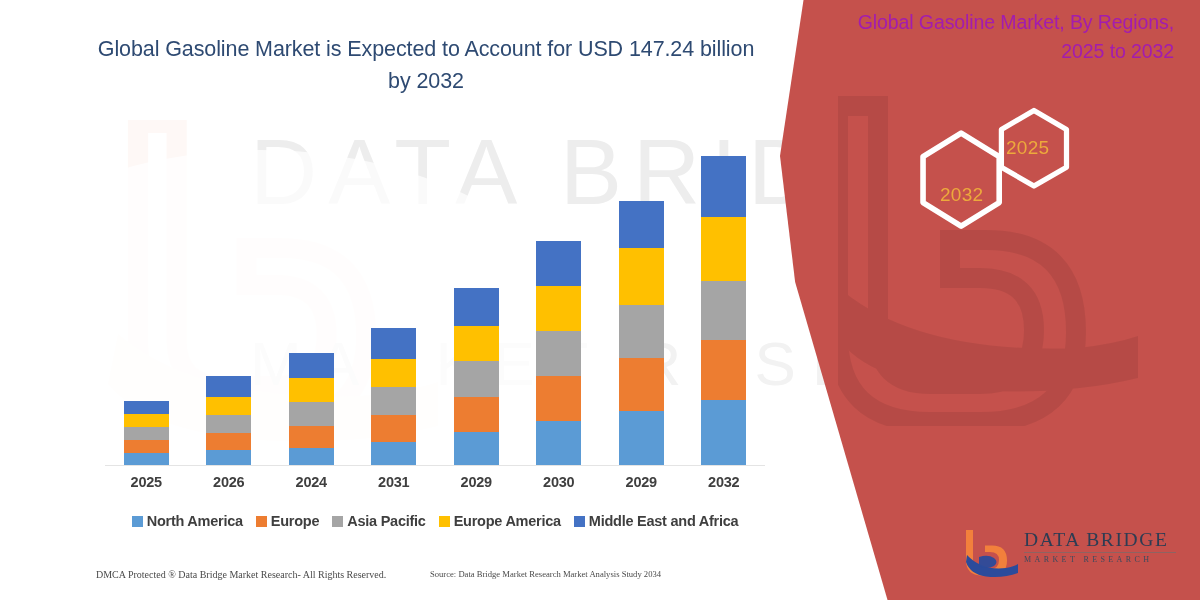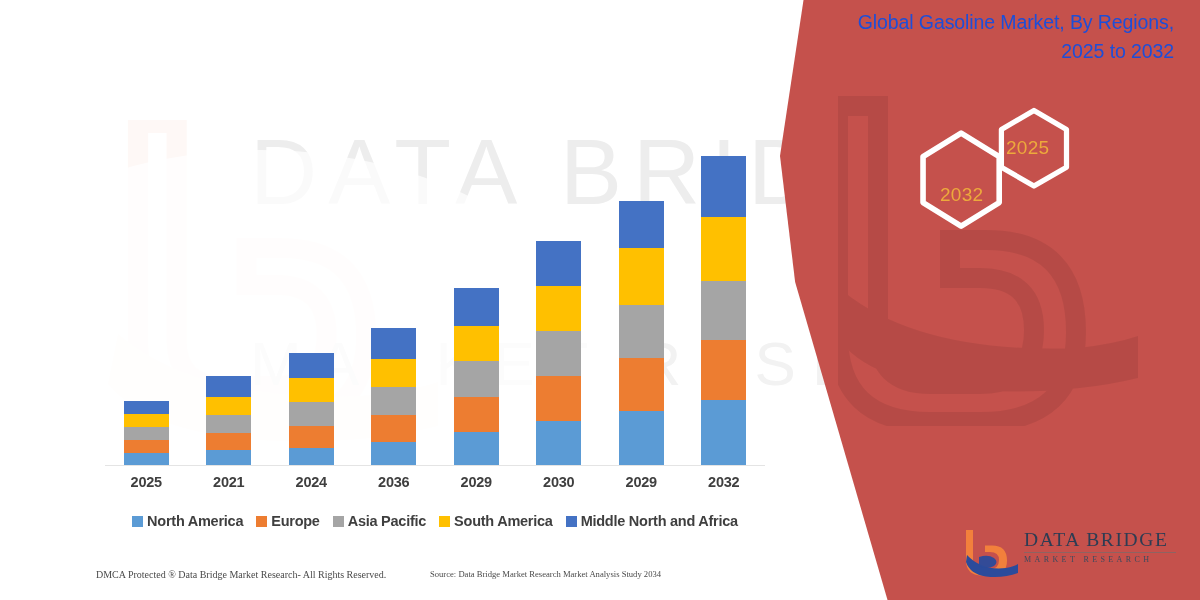--- a/index.html
+++ b/index.html
@@ -213,21 +213,21 @@
     pointer-events: none;
   }
 
   .right-title {
     position: absolute;
     left: 38px; top: 8px;
     width: 356px;
     text-align: right;
     font-size: 19.5px;
     line-height: 1.5;
-    color: #1d4ed8;
+    color: #a21caf;
     font-weight: 400;
     letter-spacing: -.1px;
   }
 
   .hexes {
     position: absolute;
     left: 112px; top: 105px;
     width: 200px; height: 130px;
   }
   .hex-label {
@@ -303,20 +303,21 @@
       <path d="M10 200 Q90 268 250 262 Q300 258 330 248 L330 292 Q250 312 150 306 Q40 298 0 250 Z" fill="#fdf1ec" transform="translate(0,14)"></path>
     </svg>
 
     <div class="wm-text">
       <div class="wm-l1">DATA BRIDGE</div>
       <div class="wm-l2">MARKET RESEARCH</div>
     </div>
 
     <div class="wm-sheen"></div>
 
+    <div class="chart-title">Global Gasoline Market is Expected to Account for USD 147.24 billion by 2032</div>
 
     <div class="plot">
       <div class="bars" id="bars">
           <div class="bar-slot">
             <div class="bar">
               <div class="seg" title="North America 2025: 6.2" style="height: 13px; background: rgb(91, 155, 213);"></div>
               <div class="seg" title="Europe 2025: 6.2" style="height: 13px; background: rgb(237, 125, 49);"></div>
               <div class="seg" title="Asia Pacific 2025: 6.2" style="height: 13px; background: rgb(165, 165, 165);"></div>
               <div class="seg" title="South America 2025: 6.2" style="height: 13px; background: rgb(255, 192, 0);"></div>
               <div class="seg" title="Middle East and Africa 2025: 6.2" style="height: 13px; background: rgb(68, 114, 196);"></div>
@@ -384,23 +385,23 @@
               <div class="seg" title="South America 2032: 30.4" style="height: 64px; background: rgb(255, 192, 0);"></div>
               <div class="seg" title="Middle East and Africa 2032: 28.9" style="height: 61px; background: rgb(68, 114, 196);"></div>
             </div>
           </div>
         </div>
       <div class="baseline"></div>
     </div>
 
     <div class="xaxis" id="xaxis">
         <div class="xtick">2025</div>
-        <div class="xtick">2021</div>
+        <div class="xtick">2026</div>
         <div class="xtick">2024</div>
-        <div class="xtick">2036</div>
+        <div class="xtick">2031</div>
         <div class="xtick">2029</div>
         <div class="xtick">2030</div>
         <div class="xtick">2029</div>
         <div class="xtick">2032</div>
       </div>
 
     <div class="legend" id="legend">
         <div class="legend-item">
           <span class="legend-swatch" style="background: rgb(91, 155, 213);"></span>
           <span class="legend-label">North America</span>
@@ -408,25 +409,25 @@
         <div class="legend-item">
           <span class="legend-swatch" style="background: rgb(237, 125, 49);"></span>
           <span class="legend-label">Europe</span>
         </div>
         <div class="legend-item">
           <span class="legend-swatch" style="background: rgb(165, 165, 165);"></span>
           <span class="legend-label">Asia Pacific</span>
         </div>
         <div class="legend-item">
           <span class="legend-swatch" style="background: rgb(255, 192, 0);"></span>
-          <span class="legend-label">South America</span>
+          <span class="legend-label">Europe America</span>
         </div>
         <div class="legend-item">
           <span class="legend-swatch" style="background: rgb(68, 114, 196);"></span>
-          <span class="legend-label">Middle North and Africa</span>
+          <span class="legend-label">Middle East and Africa</span>
         </div>
       </div>
 
     <div class="footer-left">DMCA Protected ® Data Bridge Market Research- All Rights Reserved.</div>
     <div class="footer-right">Source: Data Bridge Market Research  Market Analysis Study 2034</div>
   </div>
 
   <div class="right-panel">
     <div class="right-bg"></div>
 

